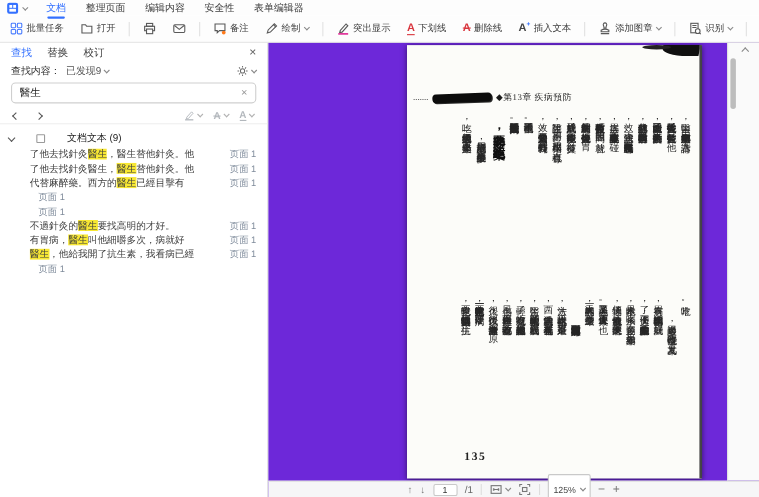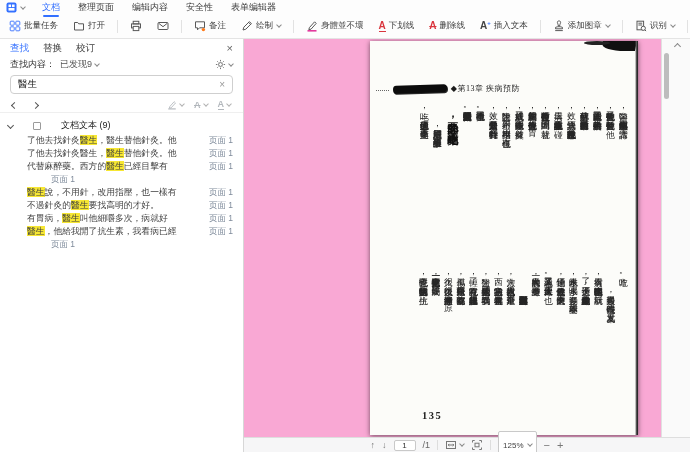--- a/index.html
+++ b/index.html
@@ -50,27 +50,27 @@
   .sb-annot .grp { display:flex; align-items:center; gap:2px; }
   .gticon { font-size:9px; line-height:9px; color:#8a9199; font-weight:bold; }
   .gticon.u { border-bottom:1.2px solid #8a9199; }
   .gticon.s { text-decoration:line-through; }
 
   .sb-results { flex:1; overflow:hidden; padding-top:4px; }
   .res-head { display:flex; align-items:center; gap:20px; padding:2px 8px; color:#222; }
   .cbox { width:8px; height:8px; border:1px solid #9b9b9b; border-radius:1px; background:#fff; }
   .res-row { display:flex; align-items:center; height:13px; padding:0 10px 0 27px; }
   .res-text { flex:1; white-space:nowrap; overflow:hidden; color:#3e3e3e; font-size:8.8px; }
-  .res-page { margin-left:24px; color:#7f8b9b; flex:0 0 auto; font-size:8.5px; }
+  .res-page { margin-left:8px; color:#7f8b9b; flex:0 0 auto; font-size:8.5px; }
   .hl-y { background:#f7e733; }
   .hl-y2 { background:#f3ea6e; }
   .hl-m { background:#e05ad8; }
 
   
-  .viewer { flex:1; position:relative; background:#f9a8d4; }
+  .viewer { flex:1; position:relative; background:#6d28d9; }
   .canvas { position:absolute; inset:0 0 15px 0; overflow:hidden; }
   .scrollstrip { position:absolute; top:0; bottom:0; right:0; width:29px; background:#fafafa; border-left:1px solid #e0e0e0; }
   .scrollstrip .thumb { position:absolute; left:2px; top:14px; width:5px; height:46px; background:#bdbdbd; border-radius:3px; }
 
   
   .page { position:absolute; left:126px; top:2px; width:268px; height:394px; background:#fcfcf9; box-shadow:0 1px 5px rgba(0,0,0,.55); }
   .page-edge { position:absolute; top:0; bottom:0; right:0; width:3px; background:linear-gradient(to left,#141414,#5a5a5a 55%,rgba(90,90,90,0)); }
   .smudge-corner { position:absolute; top:0; right:2px; width:34px; height:10px; background:#101010; border-radius:0 0 0 70% ; transform:skewX(-12deg); }
   .smudge-corner2 { position:absolute; top:0; right:28px; width:26px; height:4px; background:#222; border-radius:50%; }
   .doc-header { position:absolute; top:42px; left:6px; right:118px; display:flex; align-items:center; gap:4px; }
@@ -179,21 +179,21 @@
       <span class="caret"></span>
     </span>
     <span class="tb-sep"></span>
     <span class="tb-item">
       <svg width="12" height="12" viewBox="0 0 12 12">
         <g stroke="#595959" stroke-width="1" fill="none">
           <path d="M3.4 7.6 8.6 1.8l1.6 1.6-5.2 5.8-2.2.4z"></path>
         </g>
         <rect x="1.5" y="10" width="9" height="1.6" fill="#e23a9d"></rect>
       </svg>
-      <span>身體並不壞</span>
+      <span>突出显示</span>
     </span>
     <span class="tb-item">
       <span class="ticon u">A</span>
       <span>下划线</span>
     </span>
     <span class="tb-item">
       <span class="ticon s">A</span>
       <span>删除线</span>
     </span>
     <span class="tb-item">
@@ -299,21 +299,20 @@
             <span class="res-page">页面 1</span>
           </div>
           <div class="res-row">
             <span class="res-text"><span>代替麻醉藥。西方的</span><span class="hl-y">醫生</span><span>已經目擊有</span></span>
             <span class="res-page">页面 1</span>
           </div>
           <div class="res-row">
             <span class="res-page">页面 1</span>
           </div>
           <div class="res-row">
-            <span class="res-text"><span></span><span class="hl-y">醫生</span><span>說，不用針，改用指壓，也一樣有</span></span>
             <span class="res-page">页面 1</span>
           </div>
           <div class="res-row">
             <span class="res-text"><span>不過針灸的</span><span class="hl-y">醫生</span><span>要找高明的才好。</span></span>
             <span class="res-page">页面 1</span>
           </div>
           <div class="res-row">
             <span class="res-text"><span>有胃病，</span><span class="hl-y">醫生</span><span>叫他細嚼多次，病就好</span></span>
             <span class="res-page">页面 1</span>
           </div>

